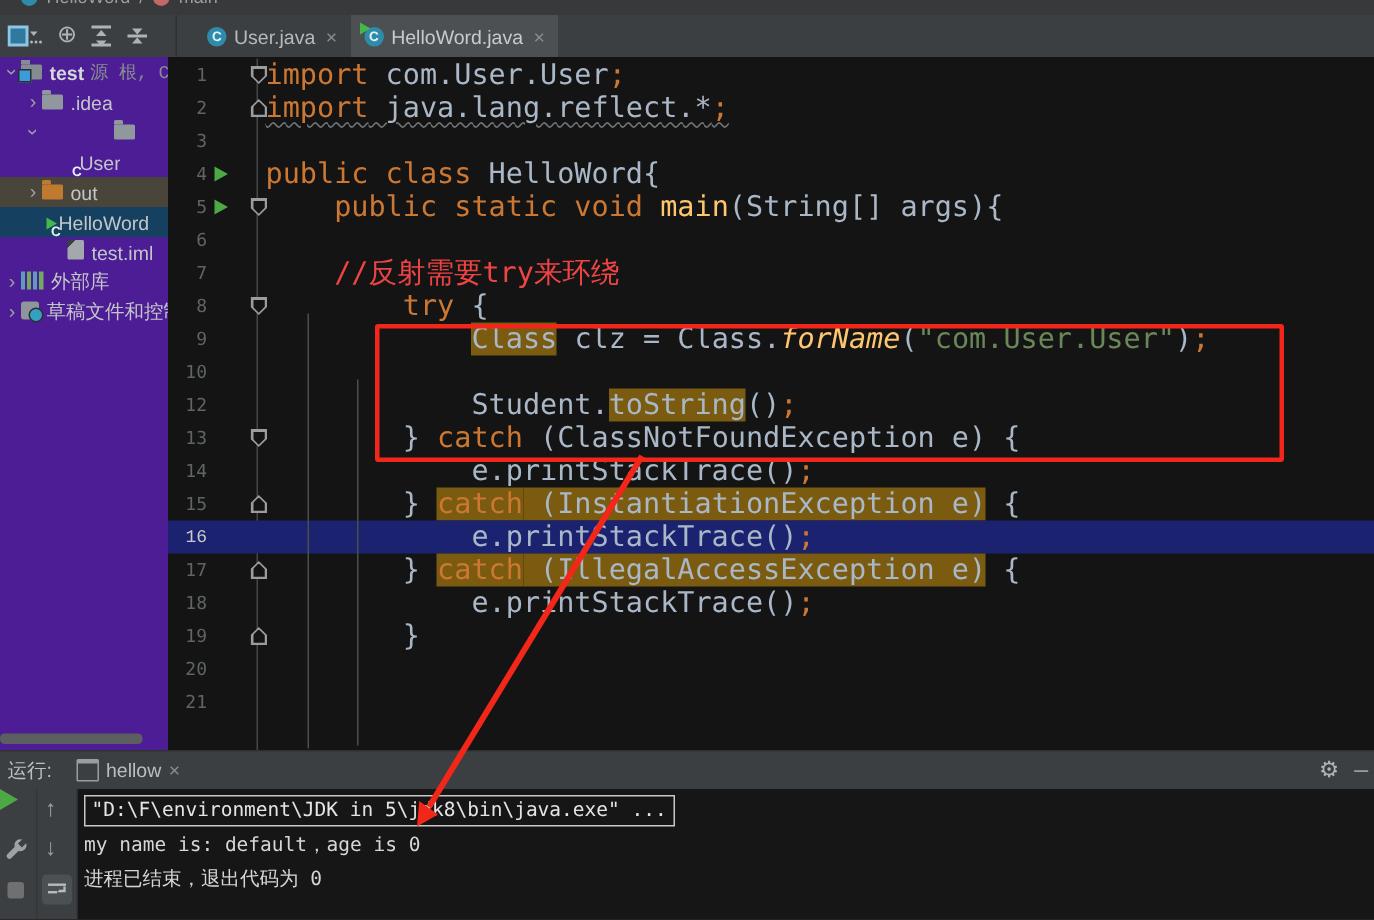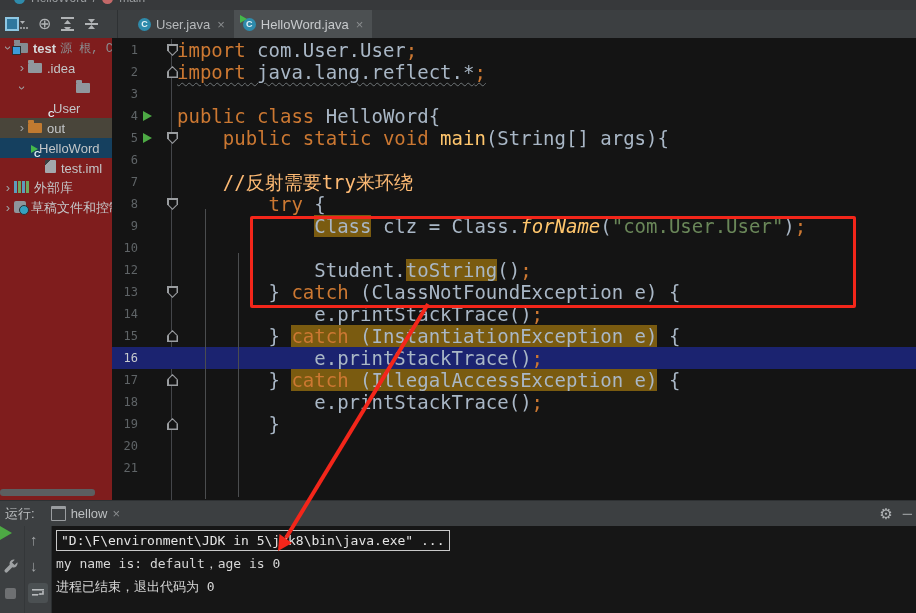--- a/index.html
+++ b/index.html
@@ -20,21 +20,21 @@
   .tab{height:28px;display:flex;align-items:center;gap:5px;padding:0 9px;font-size:13px;color:#b7babc;cursor:default;}
   .tab.active{background:#4c5052;color:#c8cbcd;}
   .tab .close{color:#8a8d8f;font-size:13px;margin-left:2px;}
 
   
   .ic-class{position:relative;width:13px;height:13px;border-radius:50%;background:#2f8bab;flex:0 0 13px;}
   .ic-class i{position:absolute;left:0;top:0;right:0;bottom:0;font-style:normal;color:#e3f2f7;font-size:9px;font-weight:bold;line-height:13px;text-align:center;font-family:"Liberation Sans",sans-serif;}
   .ic-class .runbadge{position:absolute;left:-3px;top:-3px;width:0;height:0;border-left:7px solid #44b84a;border-top:4px solid transparent;border-bottom:4px solid transparent;}
 
   
-  #project{position:absolute;left:0;top:38px;width:132px;bottom:113px;background:#7f1d1d;overflow:hidden;}
+  #project{position:absolute;left:0;top:38px;width:132px;bottom:113px;background:#4c1d95;overflow:hidden;}
   .trow{height:20px;display:flex;align-items:center;white-space:nowrap;font-size:13px;color:#c3c6c8;cursor:default;}
   .trow.selected{background:#15405f;}
   .trow.hover{background:#49453a;}
   .trow .chev{width:12px;flex:0 0 12px;color:#9ea1a3;font-size:13px;line-height:12px;display:inline-block;text-align:center;}
   .trow .chev.down{transform:rotate(90deg);}
   .trow .ticon{margin-right:5px;flex:0 0 auto;position:relative;}
   .trow .lbl{overflow:hidden;}
   .trow .lbl.bold{font-weight:bold;color:#d5d7d9;}
   .trow .sfx{color:#8a8e91;font-size:12px;margin-left:4px;font-family:Liberation Mono, monospace;}
 
@@ -49,30 +49,30 @@
   .ic-scratch{width:12px;height:12px;display:inline-block;background:#8e959b;border-radius:2px;position:relative;}
   .ic-scratch::after{content:"";position:absolute;right:-3px;bottom:-2px;width:8px;height:8px;border-radius:50%;background:#35a1c0;border:1px solid #2b2f31;}
   #proj-hscroll{position:absolute;left:0;top:451px;width:95px;height:7px;border-radius:3px;background:#5c5e60;}
 
   
   #editor{position:absolute;left:112px;top:38px;right:0;bottom:113px;background:#141414;overflow:hidden;}
   #code-lines{position:absolute;left:0;top:1px;right:0;}
   .code-row{position:relative;height:22px;}
   .code-row.caret{background:#1b2370;}
   .ln{position:absolute;left:0;top:0;width:26px;text-align:right;color:#5f6467;font-family:"DejaVu Sans Mono",monospace;font-size:12px;line-height:22px;}
-  .caret .ln{color:#c8cbce;}
+  .caret .ln{color:#c8cbce;font-family:Liberation Mono, monospace;}
   .runmark{position:absolute;left:31px;top:6px;width:0;height:0;border-left:9px solid #4da944;border-top:5px solid transparent;border-bottom:5px solid transparent;}
   .fold{position:absolute;left:55px;top:5px;width:11px;height:12px;background:#9a9da0;}
   .fold.down{clip-path:polygon(0 0,100% 0,100% 55%,50% 100%,0 55%);}
   .fold.up{clip-path:polygon(50% 0,100% 45%,100% 100%,0 100%,0 45%);}
   .fold::after{content:"";position:absolute;left:1.5px;top:1.5px;right:1.5px;bottom:1.5px;clip-path:inherit;background:#141414;}
   .code-text{margin-left:65px;white-space:pre;font-family:"DejaVu Sans Mono",monospace;font-size:19px;line-height:22px;color:#a9b7c6;}
   .kw{color:#cc7832;}
   .sc{color:#cc7832;}
-  .cm{color:#fdba74;}
+  .cm{color:#ef4444;}
   .str{color:#6a8759;}
   .fn{color:#ffc66d;}
   .itfn{color:#ffc66d;font-style:italic;}
   .hl{background:#7a5b10;}
   .wavy{text-decoration:underline wavy #6f7577 1px;text-underline-offset:3px;}
   .vline{position:absolute;width:1px;background:#4b4d4f;}
 
   
   #anno-box{position:absolute;left:250px;top:216px;width:600px;height:86px;border:3px solid #f3261a;border-radius:2px;z-index:50;pointer-events:none;}
   #anno-arrow{position:absolute;left:0;top:0;z-index:50;pointer-events:none;}

